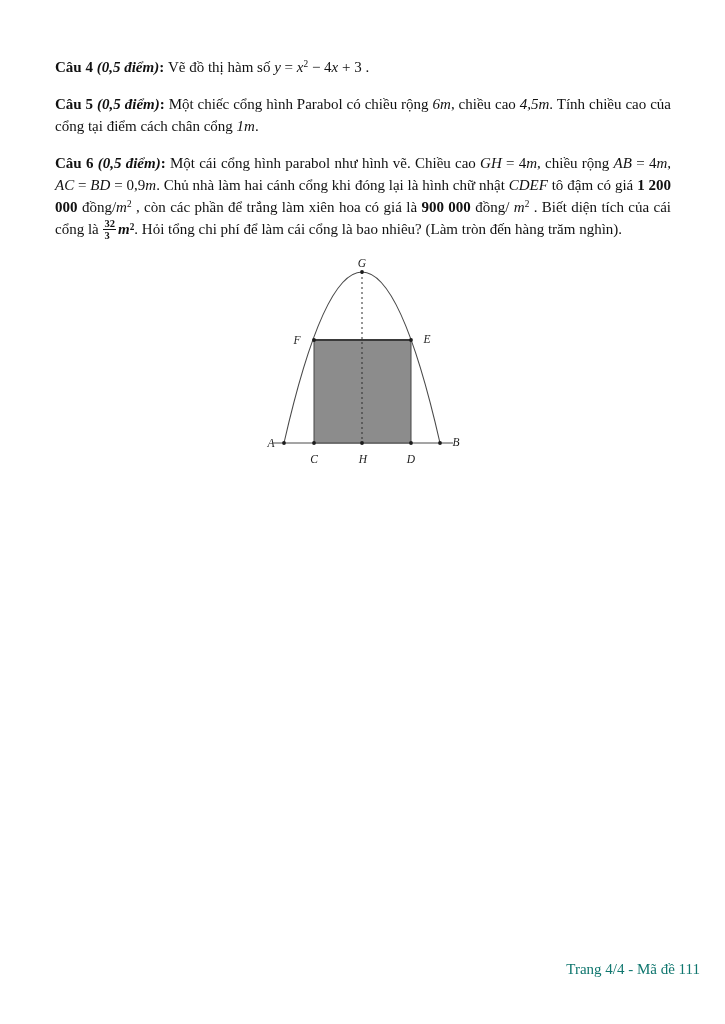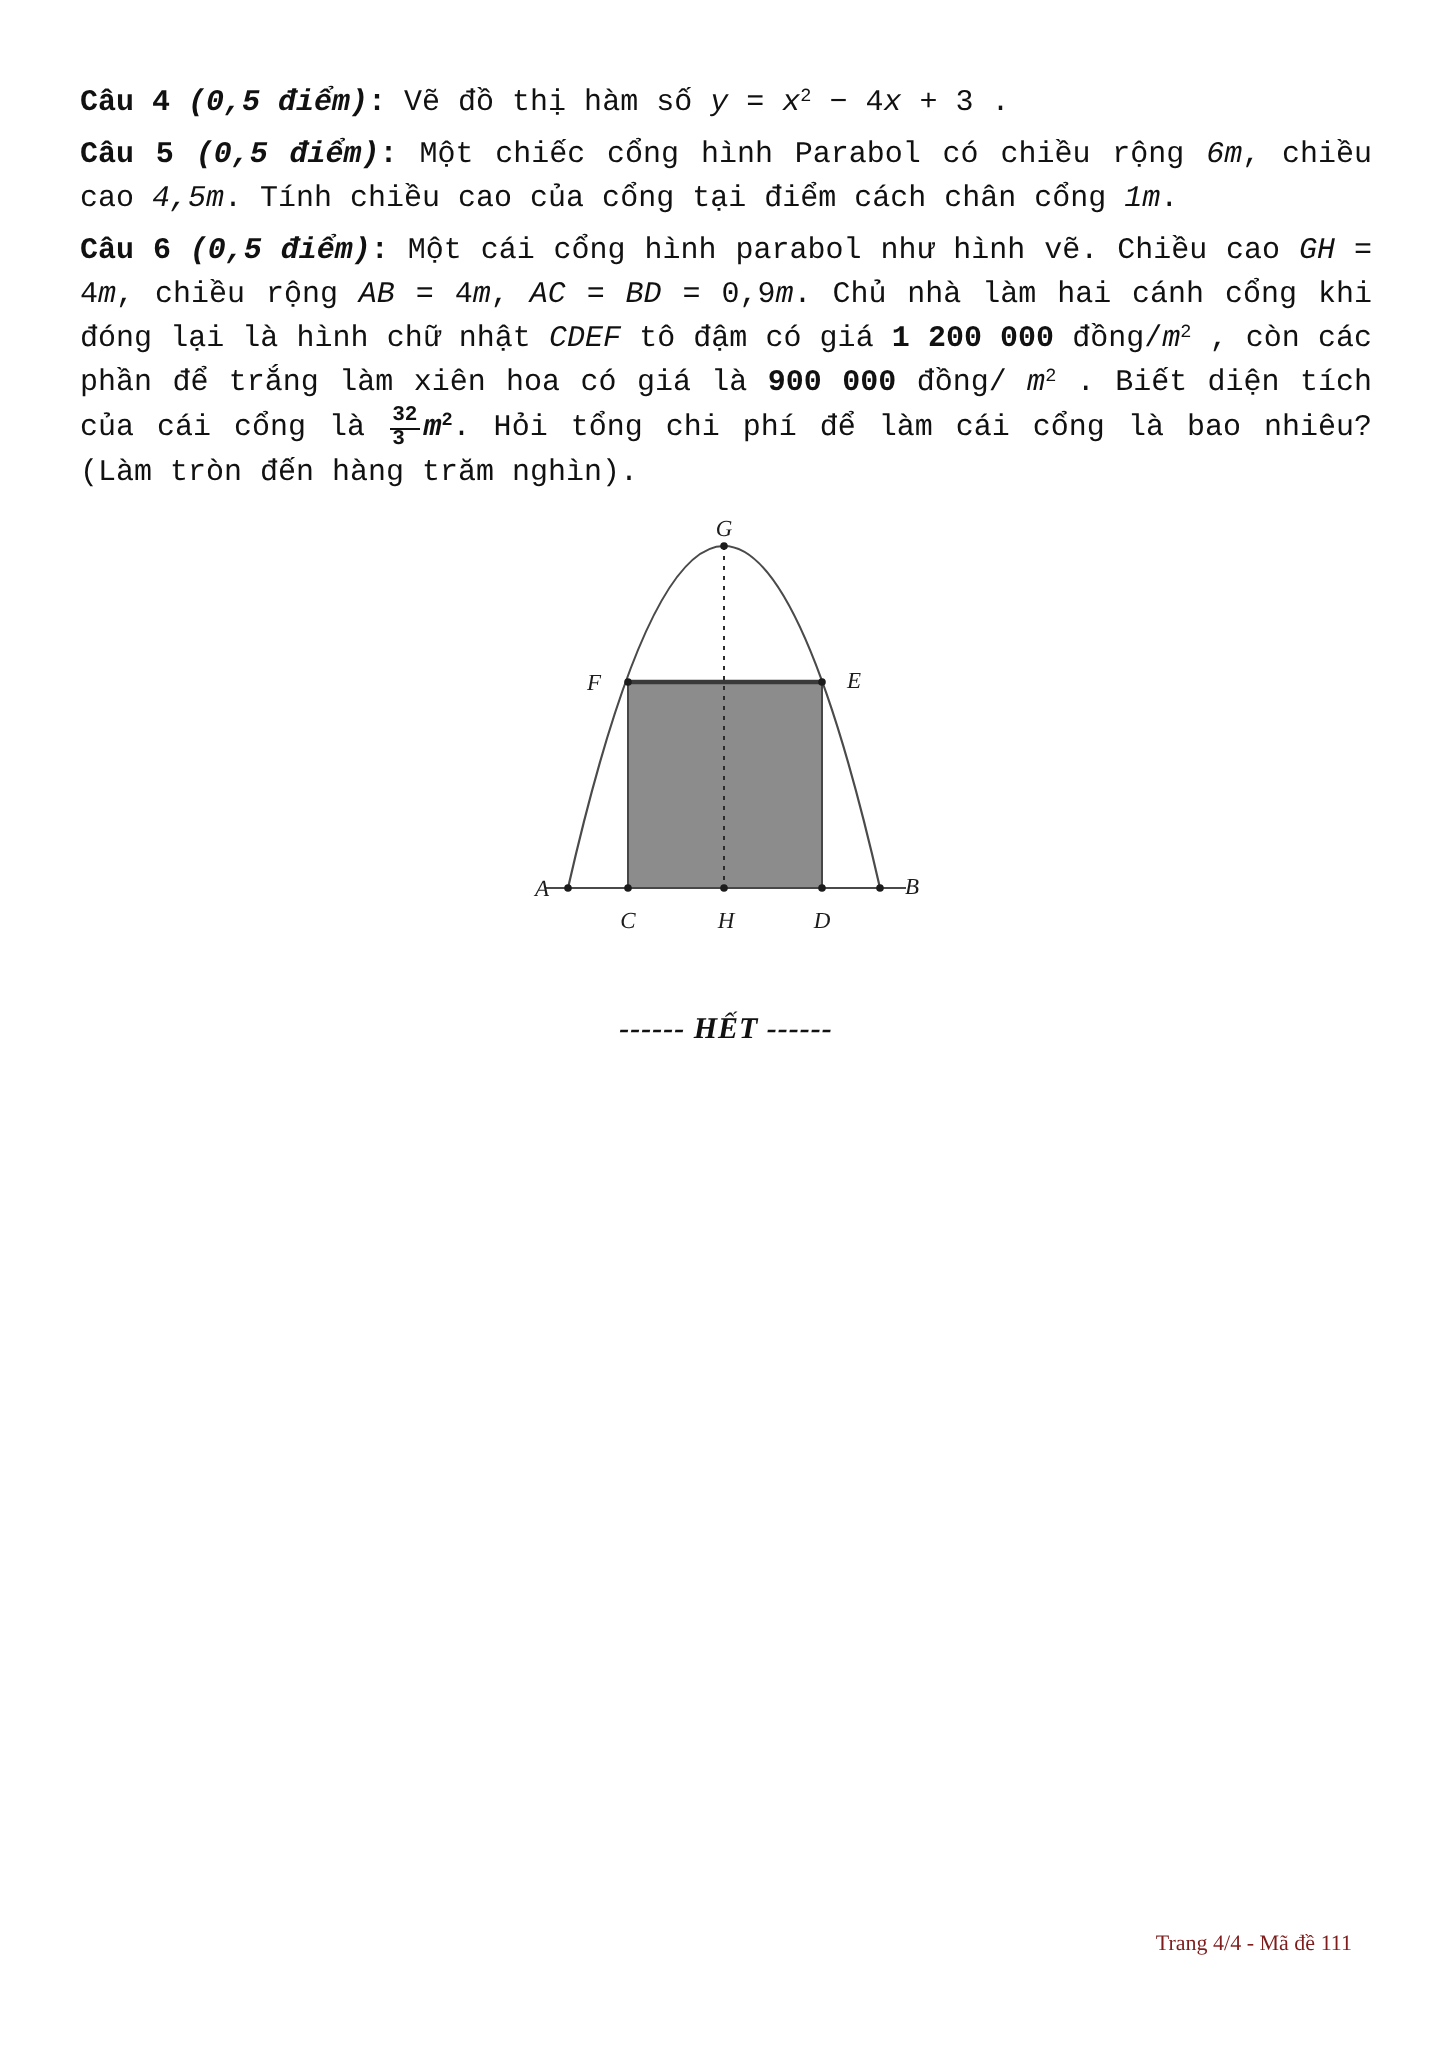--- a/index.html
+++ b/index.html
@@ -13,24 +13,23 @@
     color: #111111;
     overflow: hidden;
   }
   .content {
     position: absolute;
     left: 40px;
     top: 41px;
     width: 646px;
   }
   p.para {
-    margin: 0;
+    margin: 15px;
     text-align: justify;
     line-height: 22px;
-    font-family: Liberation Mono, monospace;
   }
   p.para + p.para { margin-top: 4px; }
   .seg-n  { }
   .seg-b  { font-weight: bold; }
   .seg-i  { font-style: italic; }
   .seg-bi { font-weight: bold; font-style: italic; }
   .seg-m  { font-style: italic; }
   .seg-sup, .seg-supb {
     font-size: 0.62em;
     vertical-align: 0.5em;
@@ -62,24 +61,24 @@
   .end-marker {
     margin-top: 36px;
     text-align: center;
     font-weight: bold;
     font-style: italic;
     font-size: 15px;
     letter-spacing: 0.5px;
   }
   .footer {
     position: absolute;
-    right: 49px;
+    right: 25px;
     bottom: 46px;
-    font-size: 11px;
-    color: #7f1d1d;
+    font-size: 15px;
+    color: #0f766e;
   }
 </style>
 </head>
 <body>
 
 <div class="page">
   <div class="content">
 
     <p class="para"><span class="seg-b">Câu 4 </span><span class="seg-bi">(0,5 điểm)</span><span class="seg-b">: </span><span class="seg-n">Vẽ đồ thị hàm số </span><span class="seg-m">y</span><span class="seg-n"> = </span><span class="seg-m">x</span><span class="seg-sup">2</span><span class="seg-n"> − 4</span><span class="seg-m">x</span><span class="seg-n"> + 3 .</span></p>
 
@@ -113,17 +112,16 @@
         <text x="51" y="88" text-anchor="middle">F</text>
         <text x="181" y="87" text-anchor="middle">E</text>
         <text x="25" y="191" text-anchor="middle">A</text>
         <text x="210" y="190" text-anchor="middle">B</text>
         <text x="68" y="207" text-anchor="middle">C</text>
         <text x="117" y="207" text-anchor="middle">H</text>
         <text x="165" y="207" text-anchor="middle">D</text>
       </svg>
     </div>
 
-    <div class="end-marker">------ HẾT ------</div>
   </div>
 
   <div class="footer">Trang 4/4 - Mã đề 111</div>
 </div>
 
 </body></html>

